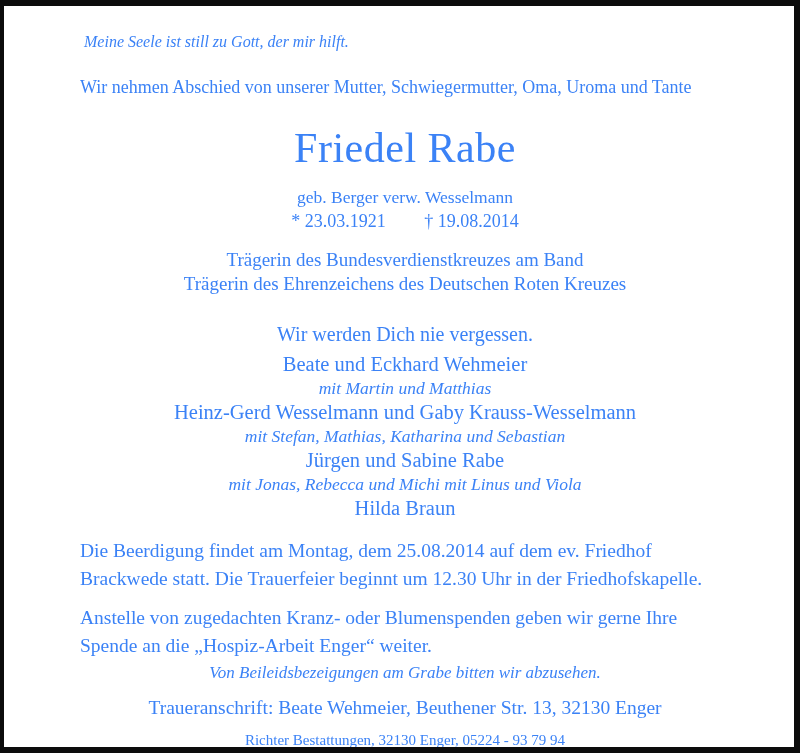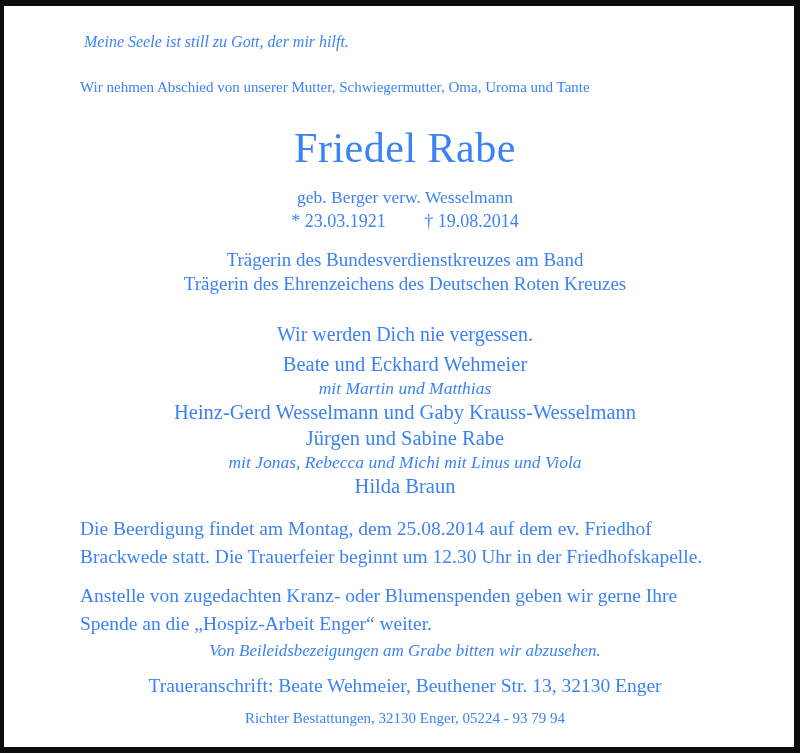--- a/index.html
+++ b/index.html
@@ -23,21 +23,21 @@
     overflow: hidden;
   }
   .motto {
     font-style: italic;
     font-size: 16px;
     line-height: 20px;
     text-align: left;
     padding-left: 4px;
   }
   .intro {
-    font-size: 15px;
+    font-size: 18px;
     line-height: 26px;
     margin-top: 22px;
     text-align: left;
   }
   .deceased-name {
     font-size: 42px;
     line-height: 48px;
     margin-top: 24px;
     text-align: center;
     letter-spacing: 0.5px;
@@ -131,20 +131,21 @@
     <div>Trägerin des Bundesverdienstkreuzes am Band</div>
     <div>Trägerin des Ehrenzeichens des Deutschen Roten Kreuzes</div>
   </div>
 
   <div class="farewell">Wir werden Dich nie vergessen.</div>
 
   <div class="mourners">
     <div class="m-name">Beate und Eckhard Wehmeier</div>
     <div class="m-sub">mit Martin und Matthias</div>
     <div class="m-name">Heinz-Gerd Wesselmann und Gaby Krauss-Wesselmann</div>
+    <div class="m-sub">mit Stefan, Mathias, Katharina und Sebastian</div>
     <div class="m-name">Jürgen und Sabine Rabe</div>
     <div class="m-sub">mit Jonas, Rebecca und Michi mit Linus und Viola</div>
     <div class="m-name">Hilda Braun</div>
   </div>
 
   <div class="para funeral">Die Beerdigung findet am Montag, dem 25.08.2014 auf dem ev. Friedhof Brackwede statt. Die Trauerfeier beginnt um 12.30 Uhr in der Friedhofskapelle.</div>
 
   <div class="para donation">Anstelle von zugedachten Kranz- oder Blumenspenden geben wir gerne Ihre Spende an die „Hospiz-Arbeit Enger“ weiter.</div>
 
   <div class="condolence">Von Beileidsbezeigungen am Grabe bitten wir abzusehen.</div>

